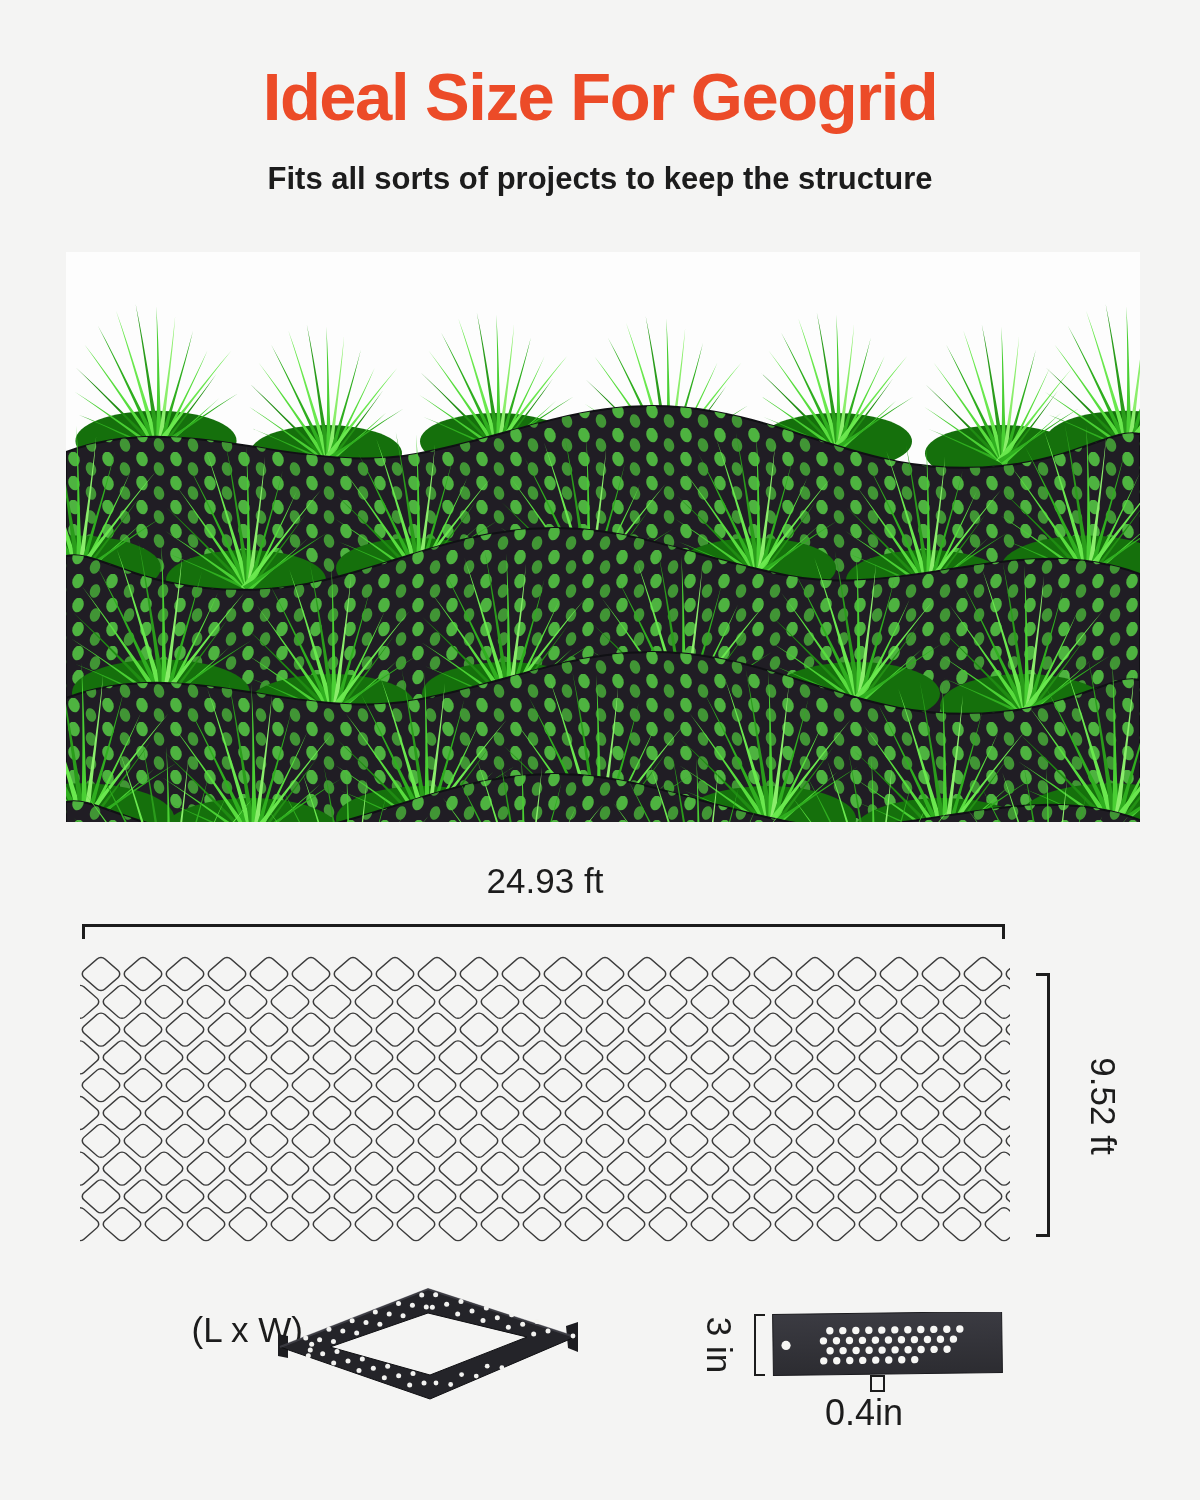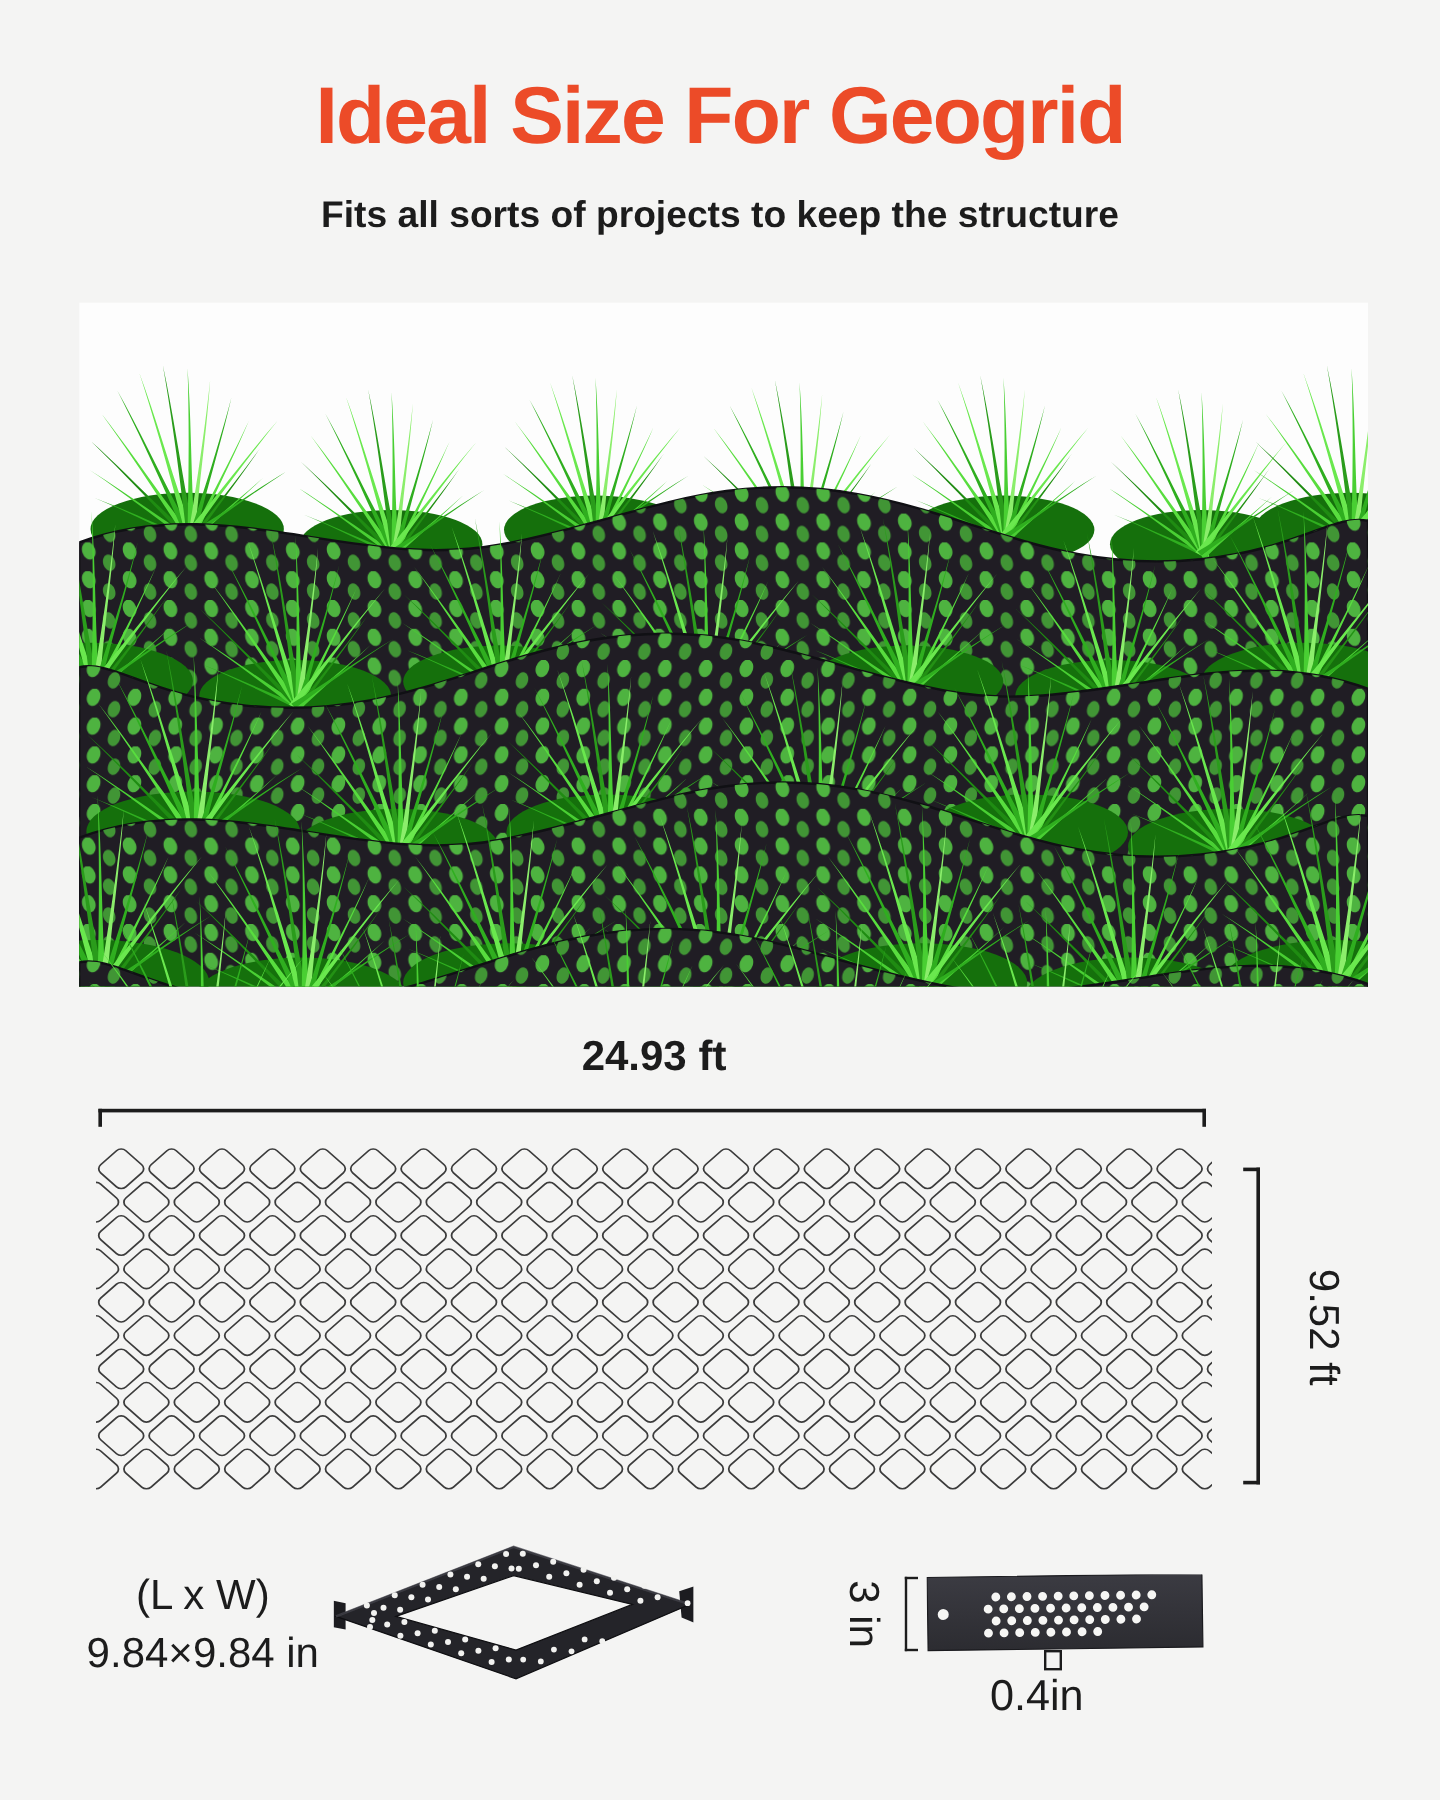--- a/index.html
+++ b/index.html
@@ -17,31 +17,31 @@
   }
   .sub{
     position:absolute;left:0;top:161px;width:100%;text-align:center;
     font-size:31px;font-weight:700;color:var(--ink);
   }
   .photo{position:absolute;left:66px;top:252px;width:1074px;height:570px;}
   .photo svg{display:block;width:100%;height:100%;}
   .mesh{position:absolute;left:80px;top:955px;width:930px;height:288px;}
   .mesh svg{display:block;width:100%;height:100%;}
   .dim-label{font-size:35px;color:var(--ink);}
-  .lenlab{position:absolute;left:80px;top:861px;width:930px;text-align:center;font-weight:bold;}
+  .lenlab{position:absolute;left:80px;top:861px;width:930px;text-align:center;}
   .widlab{position:absolute;left:1103px;top:1106px;transform:translate(-50%,-50%) rotate(90deg);white-space:nowrap;}
   .brtop{
     position:absolute;left:82px;top:924px;width:923px;height:15px;
     border-top:3px solid var(--ink);border-left:3px solid var(--ink);border-right:3px solid var(--ink);
   }
   .brright{
     position:absolute;left:1036px;top:973px;width:14px;height:264px;
     border-right:3px solid var(--ink);border-top:3px solid var(--ink);border-bottom:3px solid var(--ink);
   }
-  .celllab{position:absolute;left:35px;top:1306px;width:268px;text-align:center;line-height:48px;}
+  .celllab{position:absolute;left:35px;top:1306px;width:268px;text-align:right;line-height:48px;}
   .cellimg{position:absolute;left:278px;top:1284px;width:300px;height:122px;}
   .cellimg svg{display:block;width:100%;height:100%;}
   .hlab{position:absolute;left:719px;top:1345px;transform:translate(-50%,-50%) rotate(90deg);white-space:nowrap;}
   .brstrip{
     position:absolute;left:754px;top:1314px;width:11px;height:62px;
     border-left:2px solid var(--ink);border-top:2px solid var(--ink);border-bottom:2px solid var(--ink);
   }
   .strip{position:absolute;left:772px;top:1312px;width:232px;height:84px;}
   .strip svg{display:block;width:100%;height:100%;}
   .thicklab{position:absolute;left:794px;top:1392px;width:140px;text-align:center;font-size:36px;}
@@ -382,21 +382,20 @@
           <use href="#dm" transform="translate(924 269.20000000000005) scale(1)"></use>
         </g>
     </svg>
   </div>
 
   <div class="brright"></div>
   <div class="widlab dim-label">9.52 ft</div>
 
   <div class="celllab dim-label">
     <div>(L x W)</div>
-    <div>9.84×9.84 in</div>
   </div>
 
   <div class="cellimg">
     <svg viewBox="0 0 300 122">
       <polygon points="288,42 300,38 300,68 290,64" fill="#1c1c20"></polygon>
       <polygon points="0,50 10,52 10,74 0,72" fill="#1c1c20"></polygon>
       <path d="M2 63 L150 5 L297 53 L152 115 Z M52 63 L150 29 L249 53 L152 91 Z" fill-rule="evenodd" fill="#242429" stroke="#0f0f12" stroke-width="1"></path>
       <path d="M2 63 L150 5 L297 53" fill="none" stroke="#4a4a52" stroke-width="2" opacity=".7"></path>
       <circle cx="295" cy="52" r="2.4" fill="#f4f4f3"></circle>
       <g id="cell-dots" fill="#f2f2f0">

